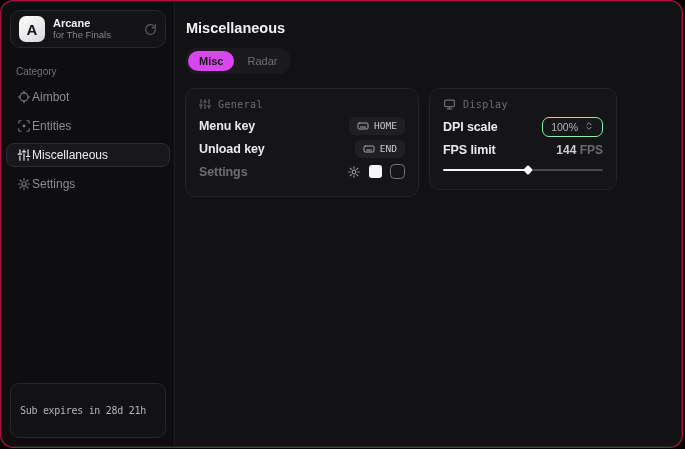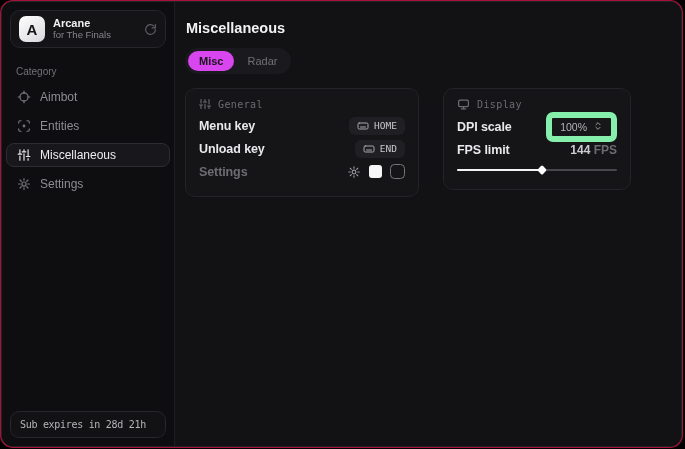--- a/index.html
+++ b/index.html
@@ -16,55 +16,55 @@
   .brand-card { margin:8px; border:1px solid #26262b; background:#141417; border-radius:10px;
                 display:flex; align-items:center; gap:8px; padding:6px 8px; height:38px; }
   .logo { width:26px; height:26px; border-radius:7px; background:linear-gradient(145deg,#ffffff,#d8d8dc);
           color:#131316; font-weight:bold; font-size:15px; display:flex; align-items:center; justify-content:center; }
   .brand-text { flex:1; line-height:1.15; }
   .brand-title { font-size:11px; font-weight:bold; color:#f0f0f2; }
   .brand-sub { font-size:9.5px; color:#85858b; }
   .brand-refresh { color:#5e5e64; display:flex; }
   .category-label { font-size:10px; color:#717177; margin:10px 14px 6px 14px; }
   .nav { display:flex; flex-direction:column; gap:5px; padding:2px 4px; }
-  .nav-item { display:flex; align-items:center; gap:9px; height:24px; padding:0 10px;
+  .nav-item { display:flex; align-items:center; gap:1px; height:24px; padding:0 10px;
               border-radius:8px; border:1px solid transparent; color:#8d8d93; font-size:12px; cursor:default; }
   .nav-item .nico { display:flex; color:#77777d; }
   .nav-item.active { background:#18181c; border-color:#2c2c31; color:#ededf0; }
   .nav-item.active .nico { color:#e8e8ec; }
   .side-spacer { flex:1; }
   .status-card { margin:8px; border:1px solid #26262b; background:#121215; border-radius:9px;
-                 padding:7px 9px; }
+                 padding:21px 9px; }
   .status-line1 { font-family:"DejaVu Sans Mono", monospace; font-size:10px; color:#b6b6ba; letter-spacing:-0.3px; }
   .status-line2 { font-size:9.5px; font-weight:bold; color:#8b8b90; margin-top:3px; letter-spacing:-0.2px; }
 
   
   .main { flex:1; background:#121214; padding:14px 14px 0 10px; }
   .page-title { font-size:14.5px; font-weight:bold; color:#f2f2f4; margin:4px 0 12px 1px; }
   .tabs { display:inline-flex; background:#1a1a1e; border-radius:999px; padding:3px; gap:2px; }
   .tab { font-size:11px; padding:4px 11px; border-radius:999px; color:#6f6f75; cursor:default; }
   .tab.active { background:#d946ef; color:#161618; font-weight:bold; }
-  .panels { display:flex; align-items:flex-start; gap:24px; margin-top:14px; }
+  .panels { display:flex; align-items:flex-start; gap:10px; margin-top:14px; }
   .panel { background:#151518; border:1px solid #232328; border-radius:10px; padding:9px 13px 13px 13px; }
   .panel-general { width:234px; }
   .panel-display { width:188px; }
   .panel-head { display:flex; align-items:center; gap:7px; color:#6c6c72;
                 font-family:"DejaVu Sans Mono", monospace; font-size:10px; letter-spacing:0.4px; margin-bottom:4px; }
   .panel-head .pico { display:flex; }
   .row { display:flex; align-items:center; justify-content:space-between; height:23px; }
   .row-label { font-size:12.5px; font-weight:bold; color:#e9e9ec; letter-spacing:-0.1px; }
   .row-label.dim { color:#6c6c72; }
   .keybind { display:inline-flex; align-items:center; gap:5px; background:#202024; border-radius:6px;
              padding:3px 8px; color:#c9c9cd; font-family:"DejaVu Sans Mono", monospace; font-size:9.5px; }
   .keybind .kico { display:flex; color:#a7a7ac; }
   .cross-controls { display:flex; align-items:center; gap:8px; }
   .swatch { width:13px; height:13px; border-radius:3px; background:#f6f6f8; }
   .checkbox { width:15px; height:15px; border-radius:4.5px; border:1.5px solid #75757b; background:transparent; }
   .gearbtn { display:flex; color:#96969c; }
-  .select { display:inline-flex; align-items:flex-start; gap:6px; border:6px solid #86efac; border-radius:7px;
+  .select { display:inline-flex; align-items:flex-start; gap:6px; border:1px solid #86efac; border-radius:7px;
             padding:3px 8px; color:#b4b4b9; font-size:10.5px; background:#17171a; }
   .select .sico { display:flex; color:#9a9aa0; }
   .fps-value { font-size:12px; font-weight:bold; }
   .fps-num { color:#cdcdd1; }
   .fps-unit { color:#6c6c72; }
   .slider { position:relative; height:12px; margin-top:3px; display:flex; align-items:center; }
   .slider-track { position:relative; width:100%; height:2.5px; border-radius:2px; background:#46464b; }
   .slider-fill { position:absolute; left:0; top:0; bottom:0; border-radius:2px; background:#f4f4f6; }
   .slider-thumb { position:absolute; top:50%; width:7px; height:7px; background:#ffffff;
                   transform:translate(-50%,-50%) rotate(45deg); border-radius:1.5px; }

